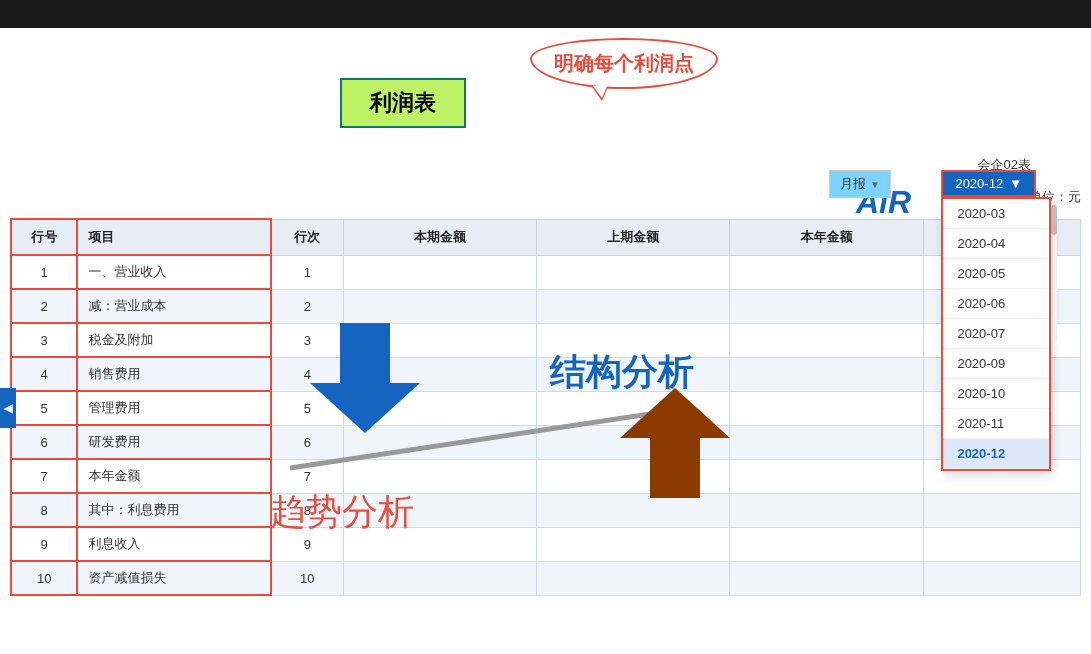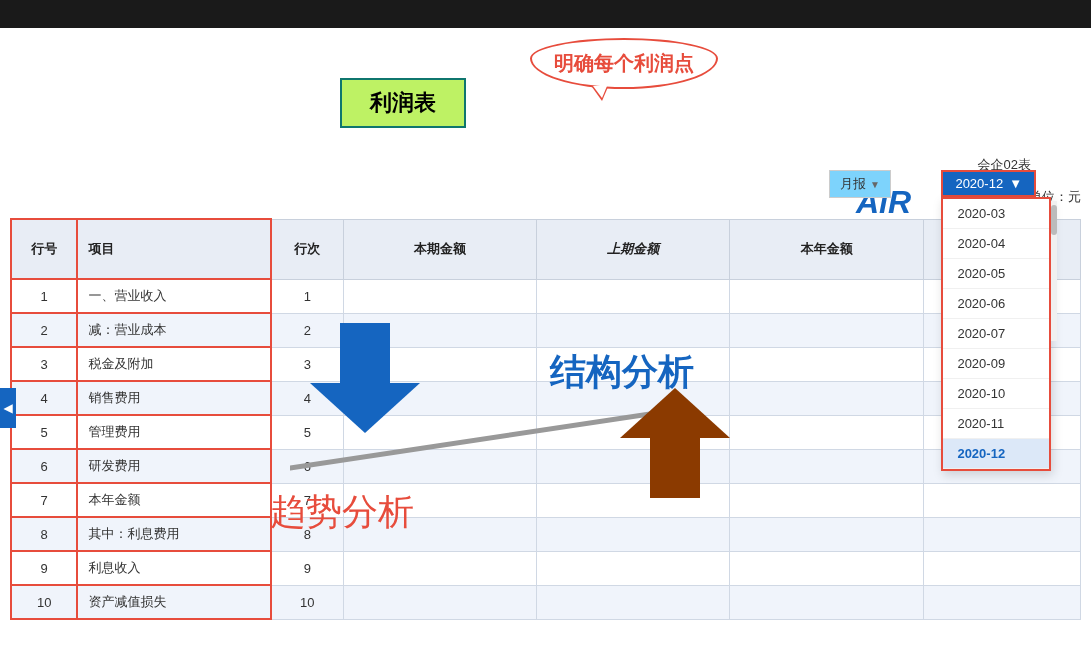--- a/index.html
+++ b/index.html
@@ -187,21 +187,21 @@
       right: 10px;
       z-index: 5;
     }
     table {
       border-collapse: collapse;
       width: 100%;
     }
     thead tr th {
       background: #e8edf5;
       border: 1px solid #c8d0dc;
-      padding: 20px 6px;
+      padding: 8px 6px;
       font-size: 13px;
       font-weight: bold;
       color: #222;
       text-align: center;
       margin-left: 14px;
     }
     tbody tr td {
       border: 1px solid #d0d8e4;
       padding: 7px 6px;
       font-size: 13px;
@@ -211,21 +211,21 @@
     tbody tr:nth-child(even) td {
       background: #f0f4fb;
     }
     tbody tr:nth-child(odd) td {
       background: #fff;
     }
     .col-row { width: 55px; }
     .col-item { width: 160px; text-align: left; padding-left: 10px; }
     .col-seq { width: 60px; }
     .col-amount1 { width: 160px; }
-    .col-amount2 { width: 160px; font-style: italic; }
+    .col-amount2 { width: 160px; }
     .col-amount3 { width: 160px; }
     .col-amount4 { width: 130px; }
 
     
     .left-section {
       border: 2px solid #e74c3c !important;
     }
     .arrow-down-blue-shape {
       display: flex;
       flex-direction: column;

